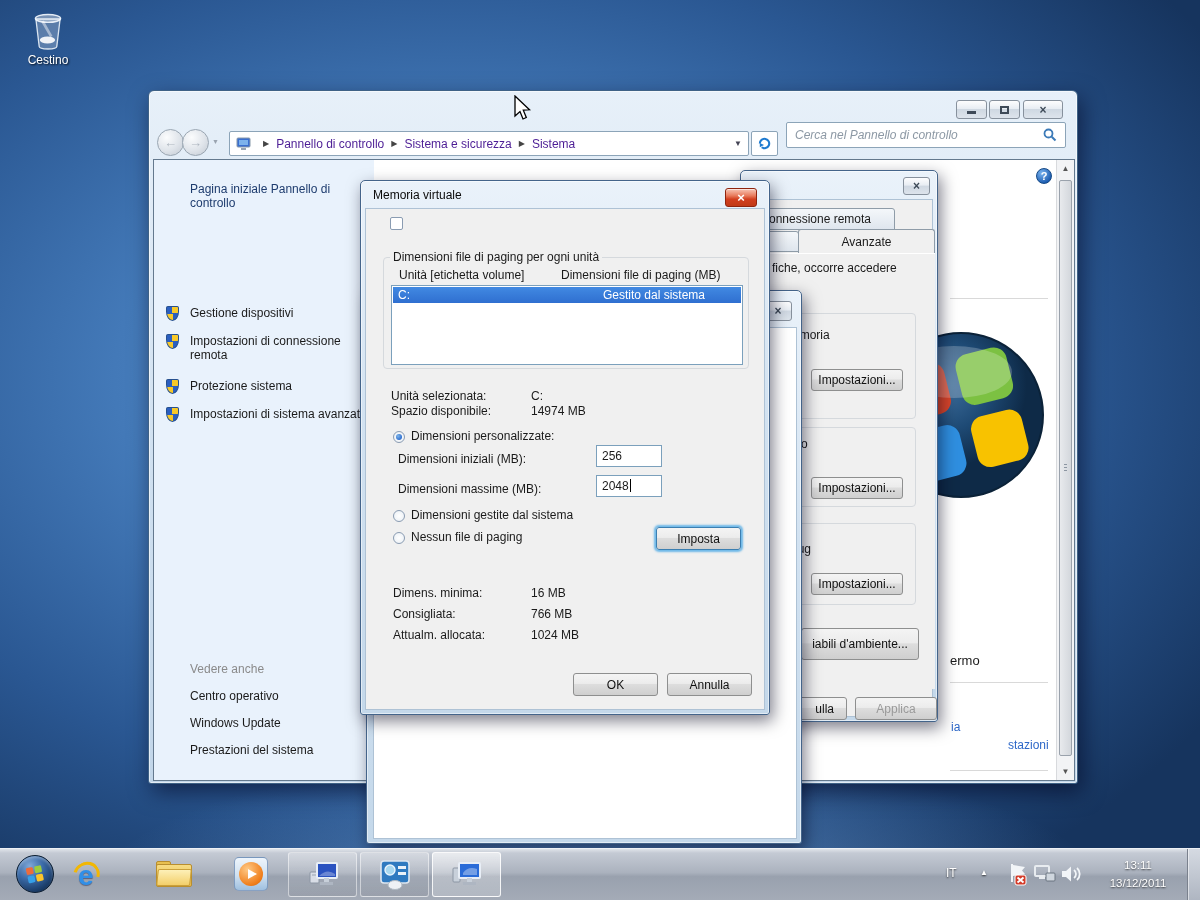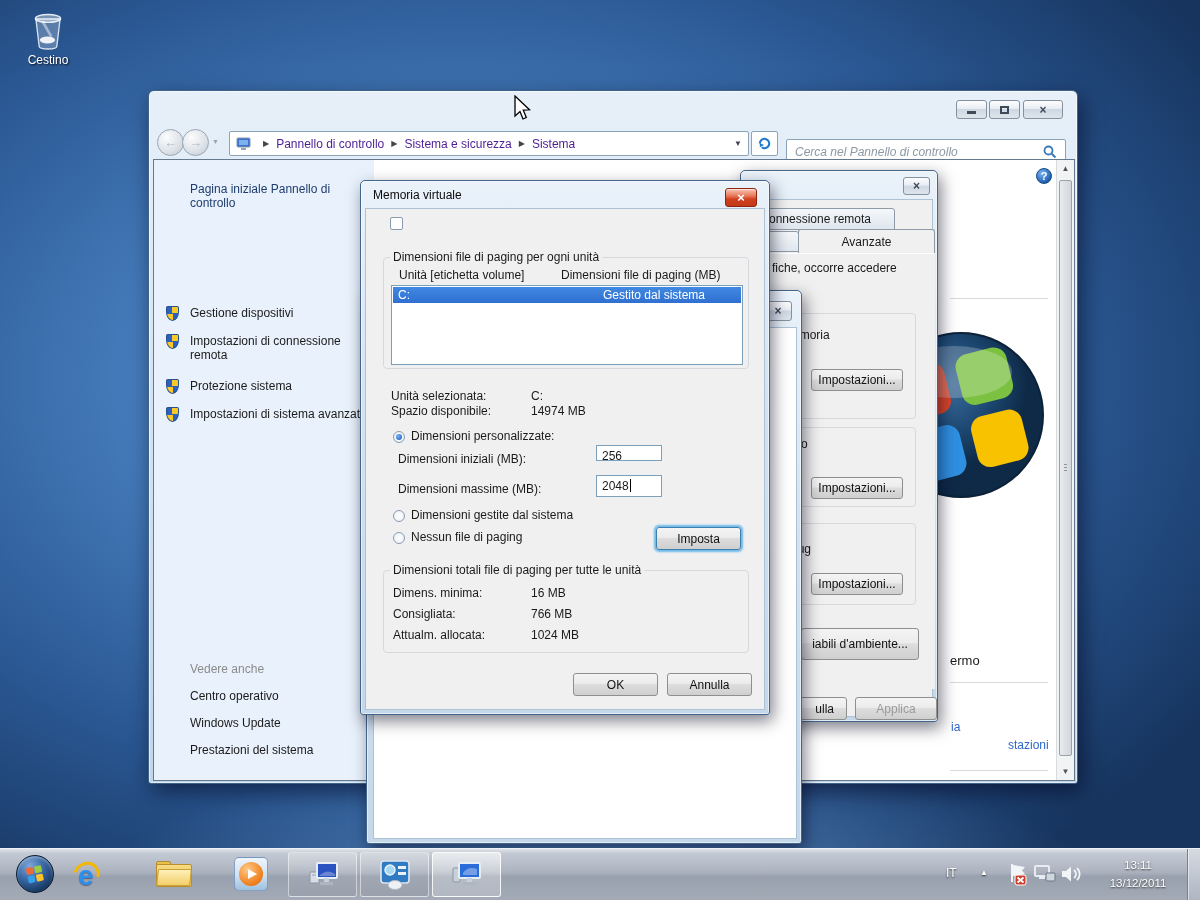--- a/index.html
+++ b/index.html
@@ -152,21 +152,21 @@
     <span class="sep">▶</span>
     <span class="crumb">Sistema</span>
     <span style="margin-left:auto;font-size:8px;color:#445;">▼</span>
   </div>
   <div class="addr" style="left:602px;top:40px;width:27px;height:25px;justify-content:center;">
     <svg width="15" height="15" viewBox="0 0 16 16">
       <path d="M3,8 a5,5 0 1 1 2,4" fill="none" stroke="#1d7ad0" stroke-width="2.2"></path>
       <path d="M3,12 L3,7.5 L7.5,9.5 Z" fill="#1d7ad0"></path>
     </svg>
   </div>
-  <div class="addr" style="left:637px;top:48px;width:280px;height:26px;padding:0 8px;">
+  <div class="addr" style="left:637px;top:31px;width:280px;height:26px;padding:0 8px;">
     <span style="font-style:italic;color:#8c98a4;">Cerca nel Pannello di controllo</span>
     <span style="margin-left:auto;position:relative;width:14px;height:14px;">
       <svg width="14" height="14" viewBox="0 0 14 14">
         <circle cx="5.5" cy="5.5" r="4" fill="none" stroke="#3b7ab8" stroke-width="1.8"></circle>
         <line x1="8.7" y1="8.7" x2="12.5" y2="12.5" stroke="#3b7ab8" stroke-width="2"></line>
       </svg>
     </span>
   </div>
 
   <div class="abs" style="left:4px;top:68px;width:922px;height:622px;background:#fff;border:1px solid #64798e;">
@@ -298,39 +298,36 @@
 
   <div class="abs" style="left:30px;top:208px;">Unità selezionata:</div>
   <div class="abs" style="left:170px;top:208px;">C:</div>
   <div class="abs" style="left:30px;top:223px;">Spazio disponibile:</div>
   <div class="abs" style="left:170px;top:223px;">14974 MB</div>
 
   <span class="radio sel" style="left:32px;top:250px;"></span>
   <div class="abs" style="left:50px;top:248px;">Dimensioni personalizzate:</div>
 
   <div class="abs" style="left:37px;top:271px;">Dimensioni iniziali (MB):</div>
-  <div class="tbx" style="left:235px;top:264px;width:66px;height:16px;">
+  <div class="tbx" style="left:235px;top:264px;width:66px;height:22px;">
     <span>256</span>
   </div>
 
   <div class="abs" style="left:37px;top:301px;">Dimensioni massime (MB):</div>
   <div class="tbx" style="left:235px;top:294px;width:66px;height:22px;">
     <span>2048</span><span class="caret"></span>
   </div>
 
   <span class="radio" style="left:32px;top:329px;"></span>
   <div class="abs" style="left:50px;top:327px;">Dimensioni gestite dal sistema</div>
   <span class="radio" style="left:32px;top:351px;"></span>
   <div class="abs" style="left:50px;top:349px;">Nessun file di paging</div>
 
   <div class="btn focused" style="left:295px;top:346px;width:85px;height:23px;">Imposta</div>
 
-  <div class="grp" style="left:22px;top:389px;width:366px;height:83px;">
-    <span class="grp-lbl" style="left:6px;top:-8px;">Dimensioni totali file di paging per tutte le unità</span>
-  </div>
   <div class="abs" style="left:32px;top:405px;">Dimens. minima:</div>
   <div class="abs" style="left:170px;top:405px;">16 MB</div>
   <div class="abs" style="left:32px;top:426px;">Consigliata:</div>
   <div class="abs" style="left:170px;top:426px;">766 MB</div>
   <div class="abs" style="left:32px;top:447px;">Attualm. allocata:</div>
   <div class="abs" style="left:170px;top:447px;">1024 MB</div>
 
   <div class="btn" style="left:212px;top:492px;width:85px;height:23px;">OK</div>
   <div class="btn" style="left:306px;top:492px;width:85px;height:23px;">Annulla</div>
 </div>

